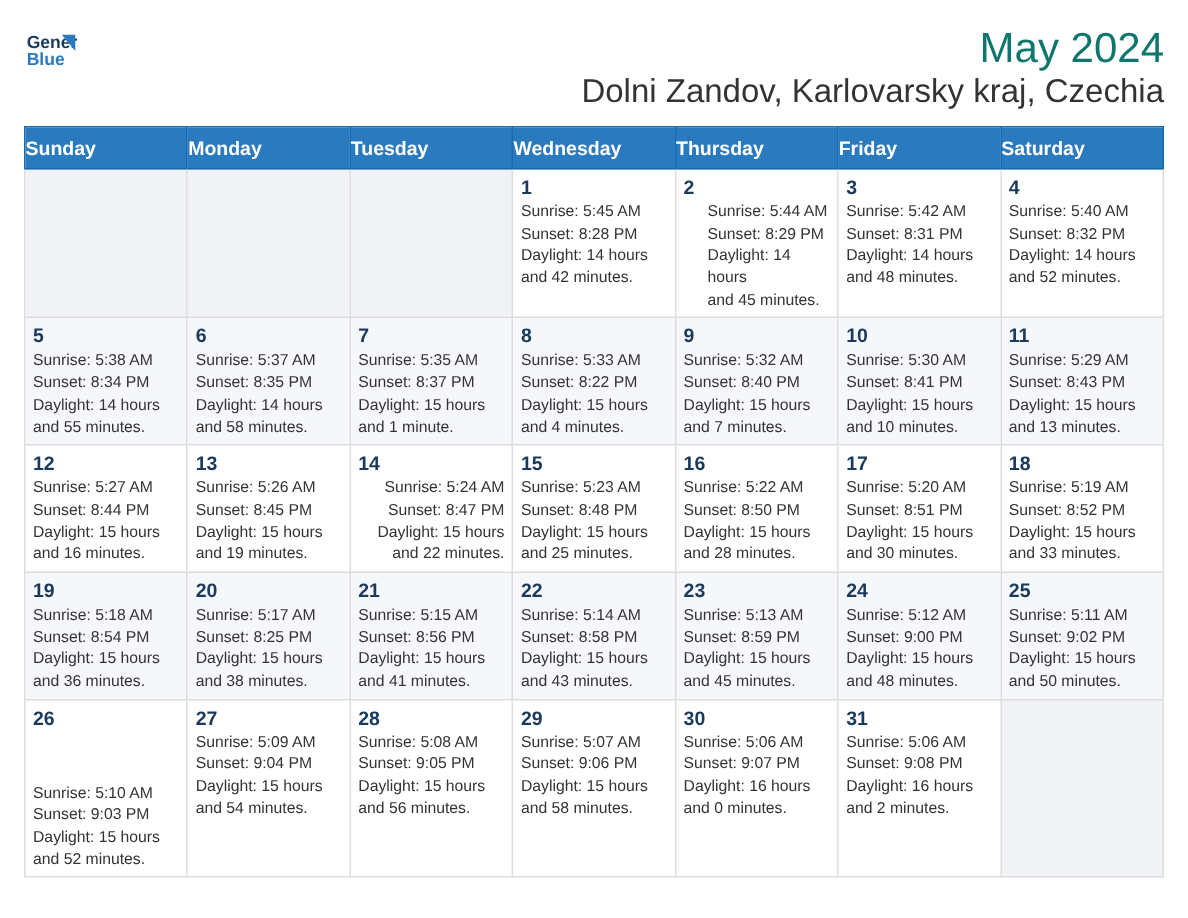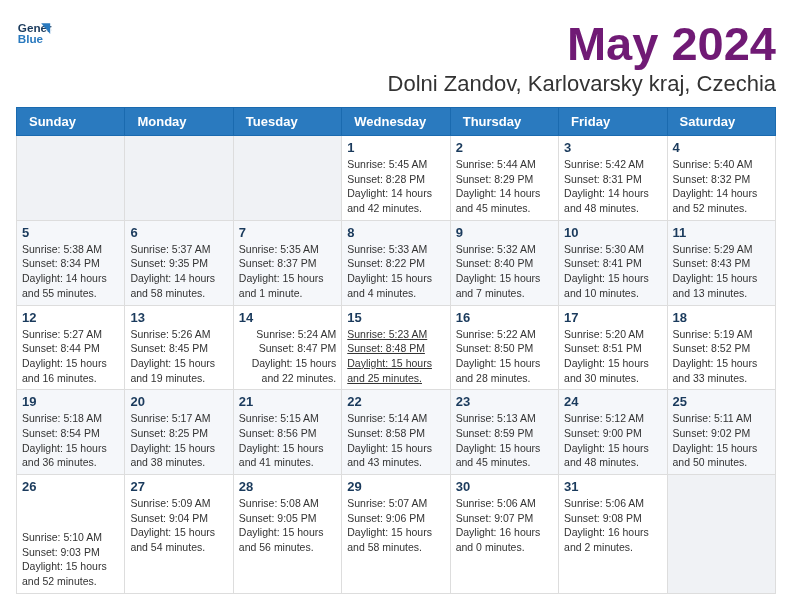--- a/index.html
+++ b/index.html
@@ -22,39 +22,39 @@
       gap: 4px;
     }
     .logo-icon {
       width: 36px;
       height: 36px;
     }
     .title-block {
       text-align: right;
     }
     .month-title {
-      font-size: 47px;
-      font-weight: bold;
-      color: #701a75;
+      font-size: 28px;
+      font-weight: normal;
+      color: #0f766e;
     }
     .location-title {
       font-size: 22px;
       color: #333;
     }
     .calendar {
       width: 100%;
       border-collapse: collapse;
       border: 1px solid #ccc;
     }
     .calendar th {
       background: #2a7abf;
       color: #fff;
       font-size: 13px;
       font-weight: bold;
-      padding: 6px 12px;
+      padding: 6px 0;
       text-align: left;
       border: 1px solid #1a6aaf;
     }
     .calendar td {
       vertical-align: top;
       border: 1px solid #ddd;
       padding: 4px 5px;
       width: 108px;
       min-height: 80px;
       background: #fff;
@@ -116,21 +116,21 @@
         <td class="empty-cell"></td>
         <td>
           <span class="day-num">1</span>
           <div class="day-info" style="white-space: pre-line;">Sunrise: 5:45 AM
 Sunset: 8:28 PM
 Daylight: 14 hours
 and 42 minutes.</div>
         </td>
         <td>
           <span class="day-num">2</span>
-          <div class="day-info" style="white-space: pre-line;">Sunrise: 5:44 AM
+          <div class="day-info" style="white-space: pre-line; margin-left: 16px;">Sunrise: 5:44 AM
 Sunset: 8:29 PM
 Daylight: 14 hours
 and 45 minutes.</div>
         </td>
         <td>
           <span class="day-num">3</span>
           <div class="day-info" style="white-space: pre-line;">Sunrise: 5:42 AM
 Sunset: 8:31 PM
 Daylight: 14 hours
 and 48 minutes.</div>
@@ -147,21 +147,21 @@
         <td>
           <span class="day-num">5</span>
           <div class="day-info" style="white-space: pre-line;">Sunrise: 5:38 AM
 Sunset: 8:34 PM
 Daylight: 14 hours
 and 55 minutes.</div>
         </td>
         <td>
           <span class="day-num">6</span>
           <div class="day-info" style="white-space: pre-line;">Sunrise: 5:37 AM
-Sunset: 9:35 PM
+Sunset: 8:35 PM
 Daylight: 14 hours
 and 58 minutes.</div>
         </td>
         <td>
           <span class="day-num">7</span>
           <div class="day-info" style="white-space: pre-line;">Sunrise: 5:35 AM
 Sunset: 8:37 PM
 Daylight: 15 hours
 and 1 minute.</div>
         </td>
@@ -211,21 +211,21 @@
         </td>
         <td>
           <span class="day-num">14</span>
           <div class="day-info" style="white-space: pre-line; text-align: right;">Sunrise: 5:24 AM
 Sunset: 8:47 PM
 Daylight: 15 hours
 and 22 minutes.</div>
         </td>
         <td>
           <span class="day-num">15</span>
-          <div class="day-info" style="white-space: pre-line; text-decoration: underline;">Sunrise: 5:23 AM
+          <div class="day-info" style="white-space: pre-line;">Sunrise: 5:23 AM
 Sunset: 8:48 PM
 Daylight: 15 hours
 and 25 minutes.</div>
         </td>
         <td>
           <span class="day-num">16</span>
           <div class="day-info" style="white-space: pre-line;">Sunrise: 5:22 AM
 Sunset: 8:50 PM
 Daylight: 15 hours
 and 28 minutes.</div>

